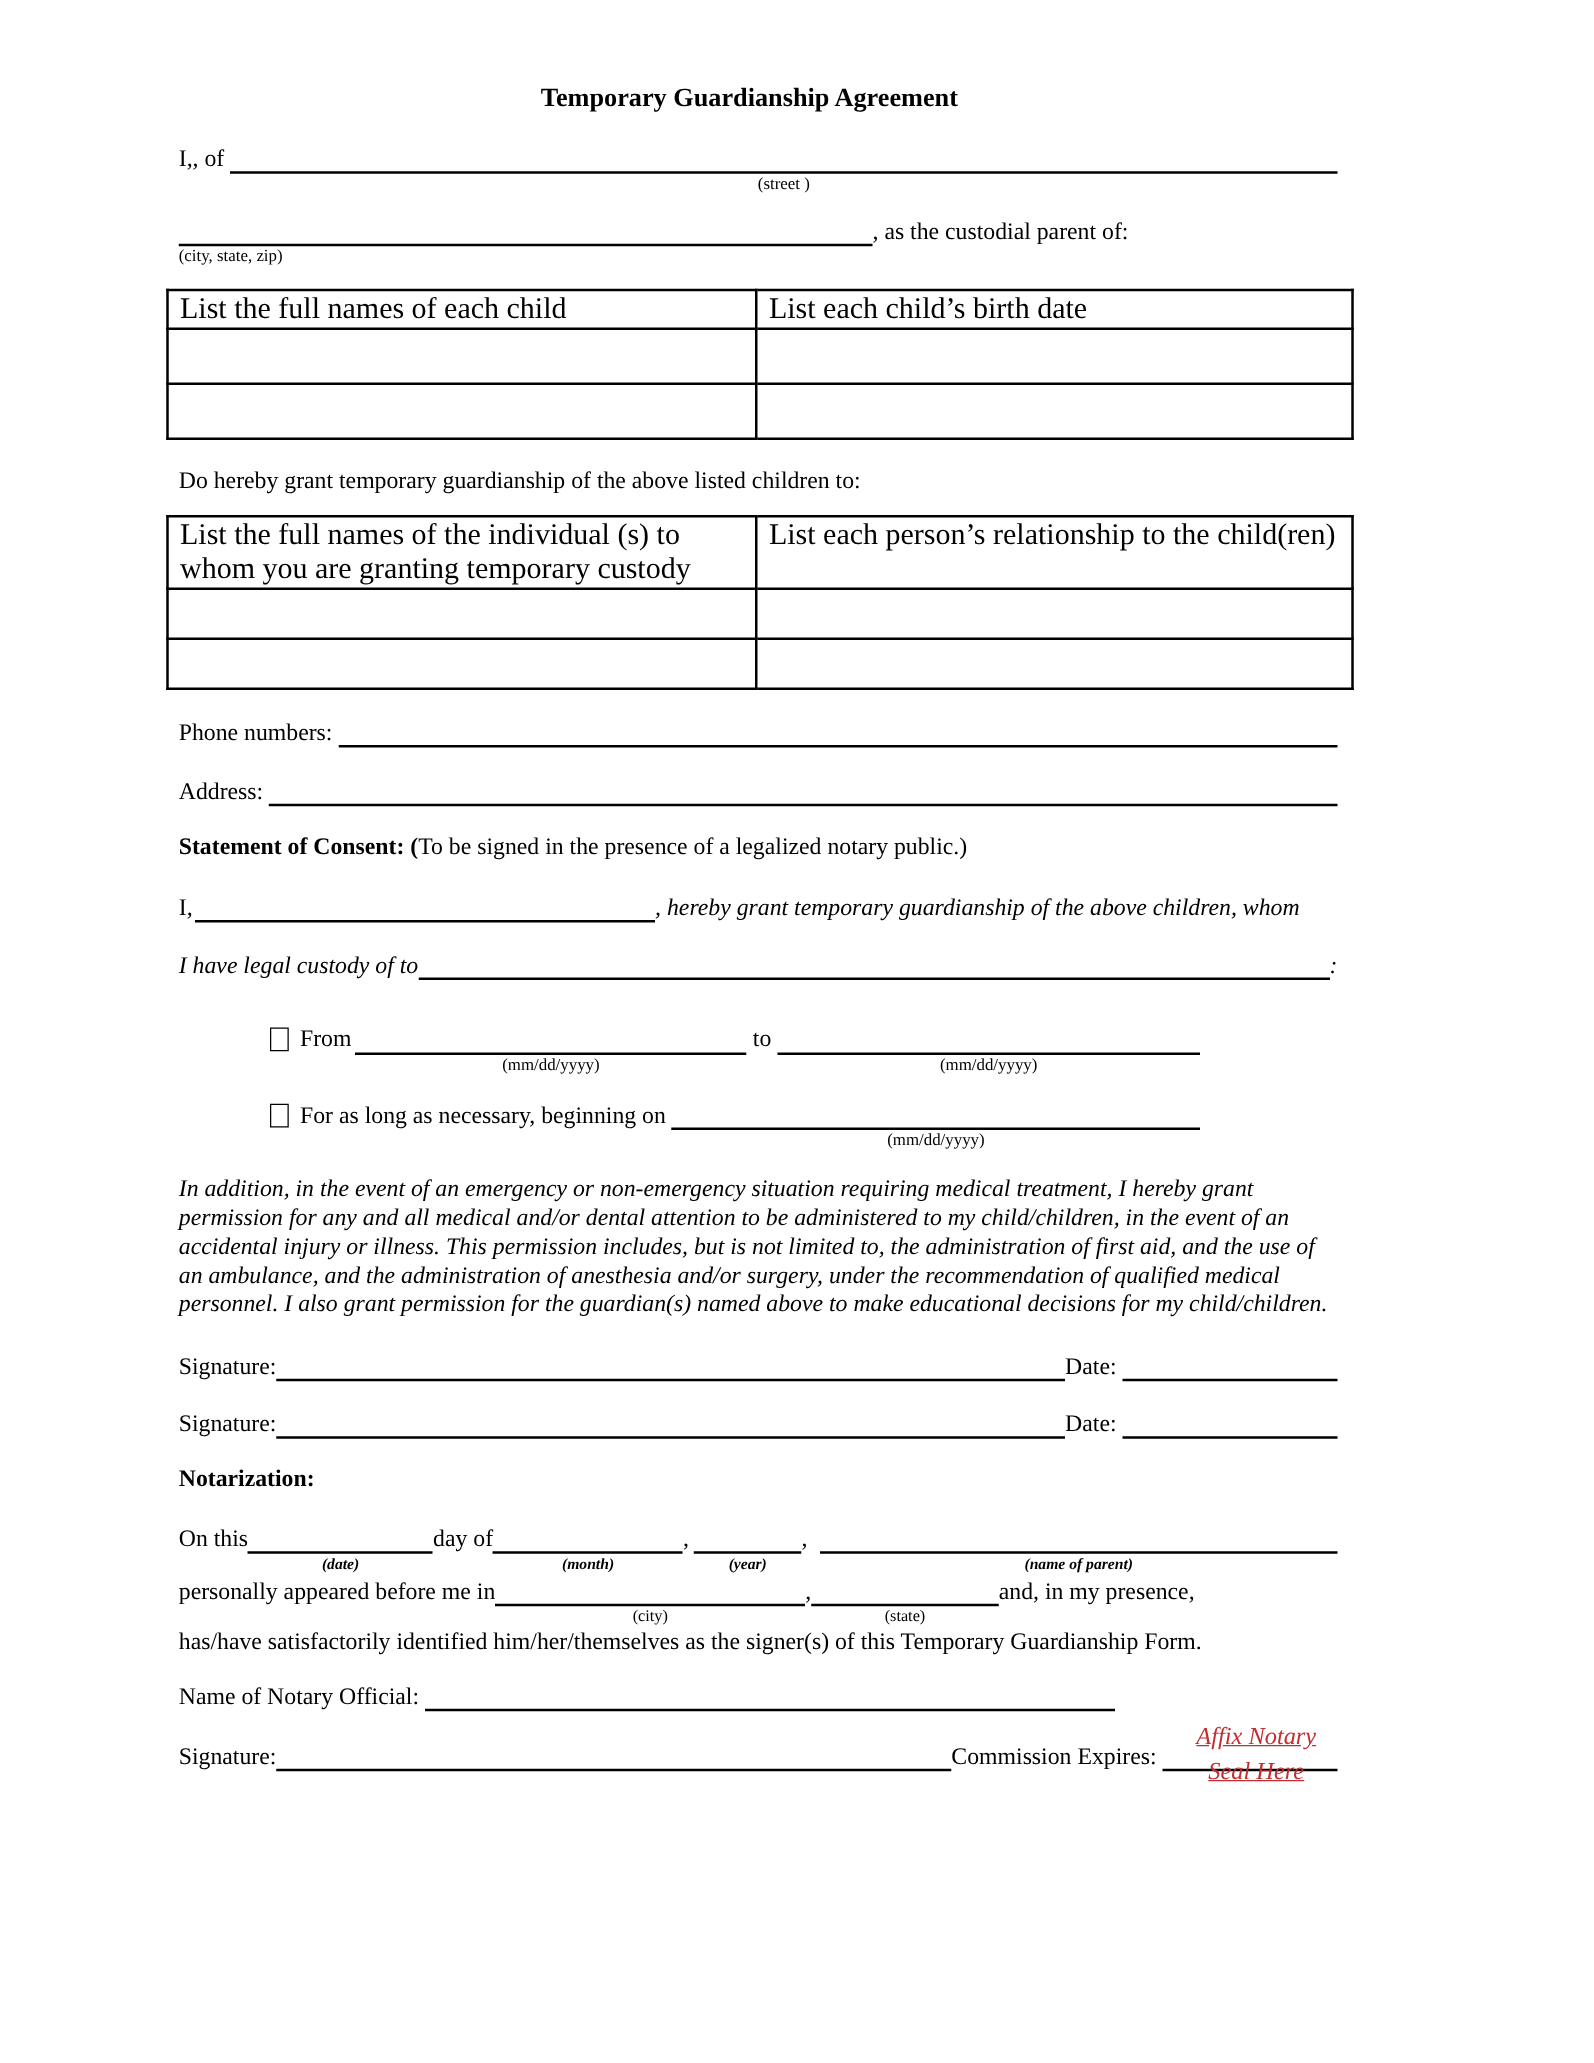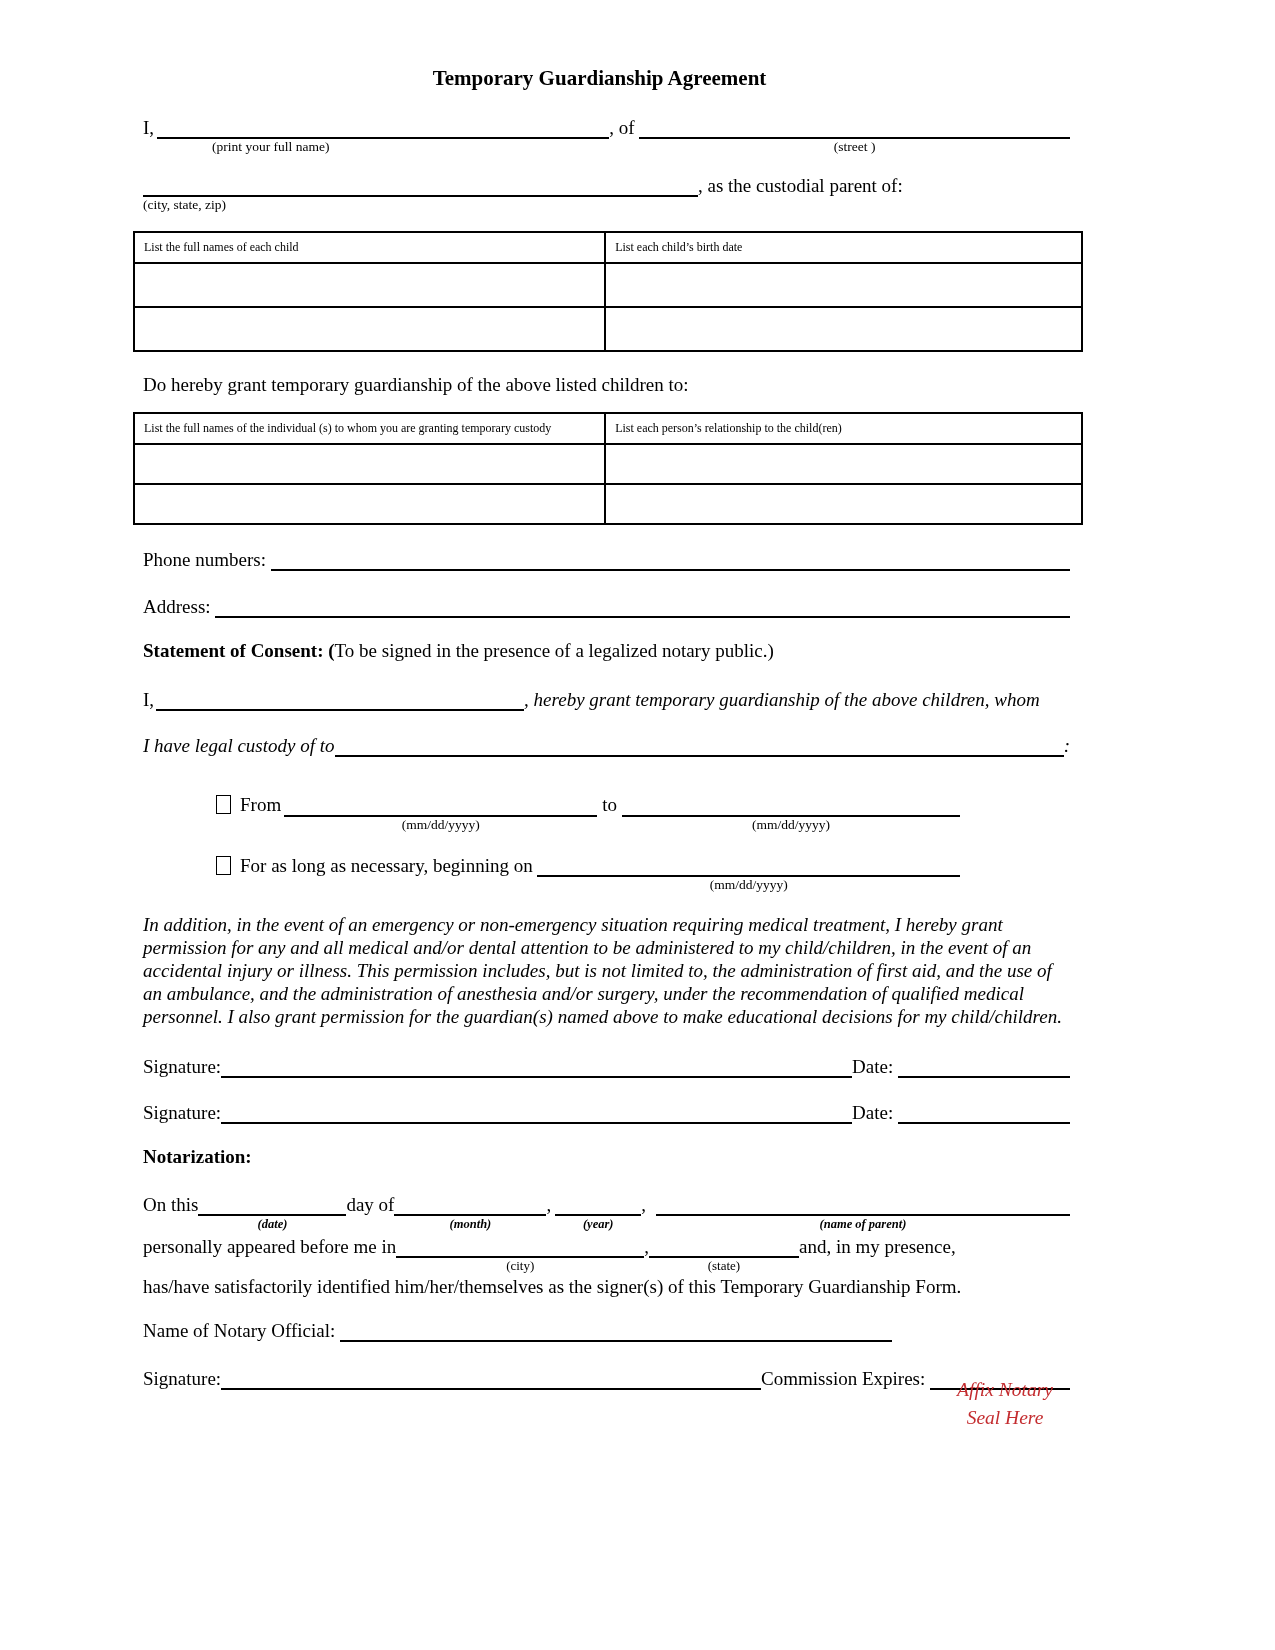--- a/index.html
+++ b/index.html
@@ -21,21 +21,21 @@
     position:absolute; top:100%; left:0; width:100%; margin-top:1px;
     font-size:13.5px; text-align:center; line-height:18px; white-space:nowrap;
     font-style:normal; font-weight:normal;
   }
   .sub.left { text-align:left; }
   .notsub { font-size:12.5px; font-weight:bold; font-style:italic; }
   .smallsub { font-size:13px; }
   .grid { border-collapse:collapse; width:950px; margin-left:-10px; table-layout:fixed; }
   .grid th, .grid td {
     border:2px solid #000; padding:1px 9px; font-weight:normal;
-    text-align:left; vertical-align:top; font-size:12px; line-height:27px;
+    text-align:left; vertical-align:top; font-size:24px; line-height:27px;
   }
   .grid col.c1 { width:49.7%; }
   .t1 td.cell { height:44px; }
   .t2 td.cell { height:40px; }
   .cb { width:15px; height:19px; border:1.7px solid #000; margin-right:9px; margin-bottom:2px; flex:none; }
   .indent { padding-left:73px; margin-right:110px; }
   .para { font-style:italic; line-height:23px; }
   .seal {
     position:absolute; left:945px; top:1376px; width:120px;
     text-align:center; font-style:italic; font-size:19.5px; line-height:28px;
@@ -43,23 +43,20 @@
 </style>
 </head>
 <body>
 
 <div class="page">
 
   <div class="title">Temporary Guardianship Agreement</div>
 
   <div class="fillrow" style="margin-top:24px;">
     <span class="t">I,</span>
-    <span class="blank grow" style="flex:1.05; margin-left:3px;">
-      <span class="sub left" style="padding-left:55px;">(print your full name)</span>
-    </span>
     <span class="t">, of </span>
     <span class="blank grow" style="flex:1;">
       <span class="sub">(street )</span>
     </span>
   </div>
 
   <div class="fillrow" style="margin-top:34px;">
     <span class="blank" style="flex:0 0 555px;">
       <span class="sub left">(city, state, zip)</span>
     </span>
@@ -213,18 +210,18 @@
     <span class="blank" style="flex:0 0 552px;"></span>
   </div>
 
   <div class="fillrow" style="margin-top:24px;">
     <span class="t">Signature:</span>
     <span class="blank grow"></span>
     <span class="t">Commission Expires: </span>
     <span class="blank" style="flex:0 0 140px;"></span>
   </div>
 
-  <div class="seal" style="color: rgb(196, 45, 48);">
+  <div class="seal" style="color: rgb(196, 45, 48); text-decoration: underline;">
     <div>Affix Notary</div>
     <div>Seal Here</div>
   </div>
 
 </div>
 
 </body></html>

